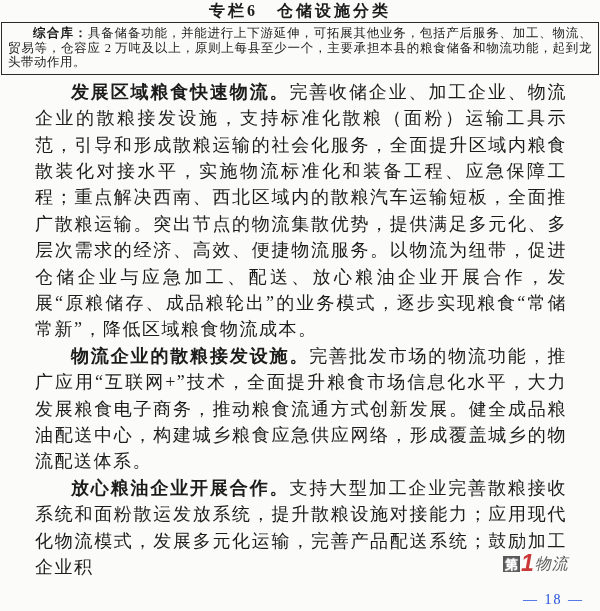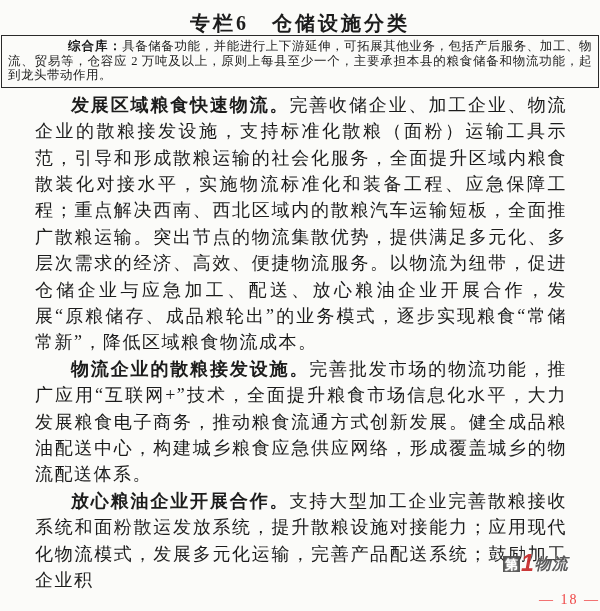--- a/index.html
+++ b/index.html
@@ -7,63 +7,63 @@
     position:relative;
     width:600px;height:611px;
     background:#fbfbf9;
     color:#1c1c1c;
     font-family:"Liberation Serif","DejaVu Serif",serif;
     overflow:hidden;
     box-sizing:border-box;
   }
   .title{
     margin:0;
-    padding-top:14px;
+    padding-top:1px;
     text-align:center;
-    font-size:20px;
+    font-size:16px;
     font-weight:bold;
     letter-spacing:3px;
     line-height:19px;
   }
   .box{
     margin:2px 1px 0 1px;
     border:1.5px solid #2a2a2a;
     padding:3px 6px 4px 6px;
     font-size:12.5px;
     line-height:14.6px;
     text-align:justify;
     text-justify:inter-character;
   }
   .box-entry{
     margin:0;
     text-indent:2em;
     letter-spacing:0.5px;
   }
-  .box-entry b{letter-spacing:1px;margin-left:35px;}
+  .box-entry b{letter-spacing:1px;}
   .body{
     margin-top:4px;
     padding:0 33px 0 35px;
     font-size:18px;
     line-height:26.4px;
     text-align:justify;
     text-justify:inter-character;
     letter-spacing:1.5px;
   }
   .para{
     margin:0;
     text-indent:2em;
   }
   .para .lead{font-weight:bold;}
   .footer{
     position:absolute;
-    right:0;
+    right:16px;
     bottom:3px;
     font-size:14px;
     letter-spacing:2px;
-    color:#ef4444;
+    color:#1d4ed8;
   }
   .watermark{
     position:absolute;
     left:503px;
     top:555px;
     width:95px;
     opacity:0.92;
     text-shadow:0 0 2px #ffffff;
     font-family:"Liberation Sans","DejaVu Sans",sans-serif;
   }
@@ -81,21 +81,21 @@
   }
   .wm-one{
     font-size:23px;
     font-weight:900;
     font-style:italic;
     line-height:17px;
     margin:0 1px 0 1px;
   }
   .wm-wl{
     color:#4f4f4f;
-    font-weight:700;
+    font-weight:400;
     font-size:16px;
     font-style:italic;
     letter-spacing:1px;
   }
   .wm-url{
     margin-top:1px;
     font-weight:bold;
     font-size:9px;
     letter-spacing:3px;
     text-shadow:1px 1px 0 #c0c0c0;

